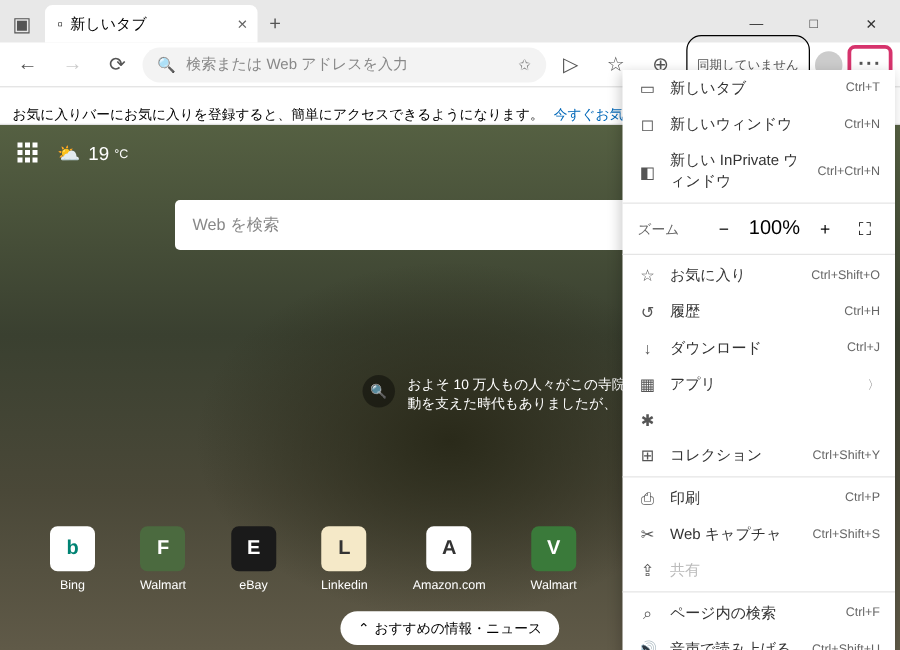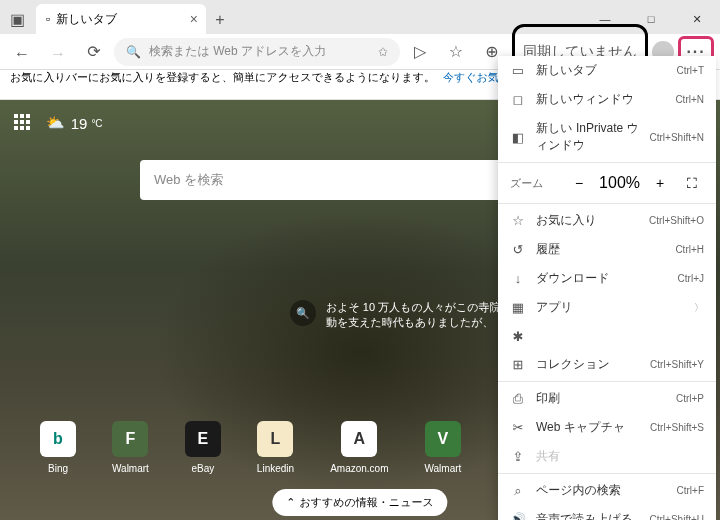--- a/index.html
+++ b/index.html
@@ -6,24 +6,24 @@
 body{width:720px;height:520px;overflow:hidden;background:#e8e8e8;position:relative}
 .titlebar{height:34px;background:#e8e8e8;display:flex;align-items:flex-end}
 .tab{margin-left:36px;background:#fff;border-radius:6px 6px 0 0;height:30px;width:170px;display:flex;align-items:center;padding:0 10px;font-size:12px;gap:6px;position:relative}
 .tab-close{position:absolute;right:8px;font-size:14px;color:#666}
 .newtab-btn{width:28px;height:28px;display:flex;align-items:center;justify-content:center;font-size:16px;color:#555}
 .winctrl{margin-left:auto;display:flex}
 .winctrl div{width:46px;height:30px;display:flex;align-items:center;justify-content:center;font-size:11px;color:#333}
 .toolbar{height:36px;background:#fff;display:flex;align-items:center;padding:0 6px;gap:4px;border-bottom:1px solid #ddd}
 .tbtn{width:32px;height:30px;display:flex;align-items:center;justify-content:center;color:#555}
 .addr{flex:1;height:28px;background:#f3f3f3;border-radius:14px;display:flex;align-items:center;padding:0 12px;gap:8px;font-size:12px;color:#888}
-.sync-badge{font-size:14px;border:3px solid #000000;border-radius:12px;padding:16px 8px;color:#555}
+.sync-badge{font-size:10px;border:1px solid #000000;border-radius:12px;padding:16px 8px;color:#555}
 .avatar{width:22px;height:22px;border-radius:50%;background:#ccc}
 .more-hl{border:3px solid #d6336c;border-radius:6px;padding:2px}
-.infobar{height:30px;background:#fff;display:flex;align-items:flex-start;padding:0 10px;font-size:11px;gap:8px;border-bottom:1px solid #e0e0e0}
+.infobar{height:30px;background:#fff;display:flex;align-items:flex-end;padding:0 10px;font-size:11px;gap:8px;border-bottom:1px solid #e0e0e0}
 .infobar a{color:#0067b8}
 .content{position:relative;height:420px;background:linear-gradient(180deg,#4a5a3e 0%,#3d4a33 30%,#5a6048 60%,#6b7055 100%);overflow:hidden}
 .bgimg{position:absolute;inset:0;background:radial-gradient(ellipse at 50% 60%,#2a2a1a 0%,transparent 40%),linear-gradient(180deg,#556042 0%,#3a4030 40%,#4a4838 70%,#605a48 100%)}
 .topbar{position:absolute;top:14px;left:14px;display:flex;align-items:center;gap:14px;color:#fff}
 .apps-grid{width:18px;height:18px;display:grid;grid-template-columns:repeat(3,4px);grid-template-rows:repeat(3,4px);gap:2px}
 .apps-grid span{background:#fff}
 .weather{display:flex;align-items:center;gap:6px;font-size:15px}
 .search{position:absolute;top:60px;left:140px;width:380px;height:40px;background:#fff;border-radius:4px;display:flex;align-items:center;padding:0 14px;font-size:13px;color:#888}
 .caption{position:absolute;top:200px;left:290px;color:#fff;font-size:11px;display:flex;gap:10px;align-items:flex-start}
 .caption .mag{width:26px;height:26px;border-radius:50%;background:rgba(0,0,0,.4);display:flex;align-items:center;justify-content:center}
@@ -154,21 +154,21 @@
       <span class="sc">Ctrl+T</span>
     </div>
   <div class="menu-item">
       <span class="icon">◻</span>
       <span class="lbl">新しいウィンドウ</span>
       <span class="sc">Ctrl+N</span>
     </div>
   <div class="menu-item">
       <span class="icon">◧</span>
       <span class="lbl">新しい InPrivate ウィンドウ</span>
-      <span class="sc">Ctrl+Shift+N</span>
+      <span class="sc">Ctrl+Ctrl+N</span>
     </div>
   <div class="menu-sep"></div>
   <div class="zoom-row">
     <span class="lbl">ズーム</span>
     <div class="zoom-btn">−</div>
     <span style="font-size:16px">100%</span>
     <div class="zoom-btn">+</div>
     <div class="zoom-btn">⛶</div>
   </div>
   <div class="menu-sep"></div>

